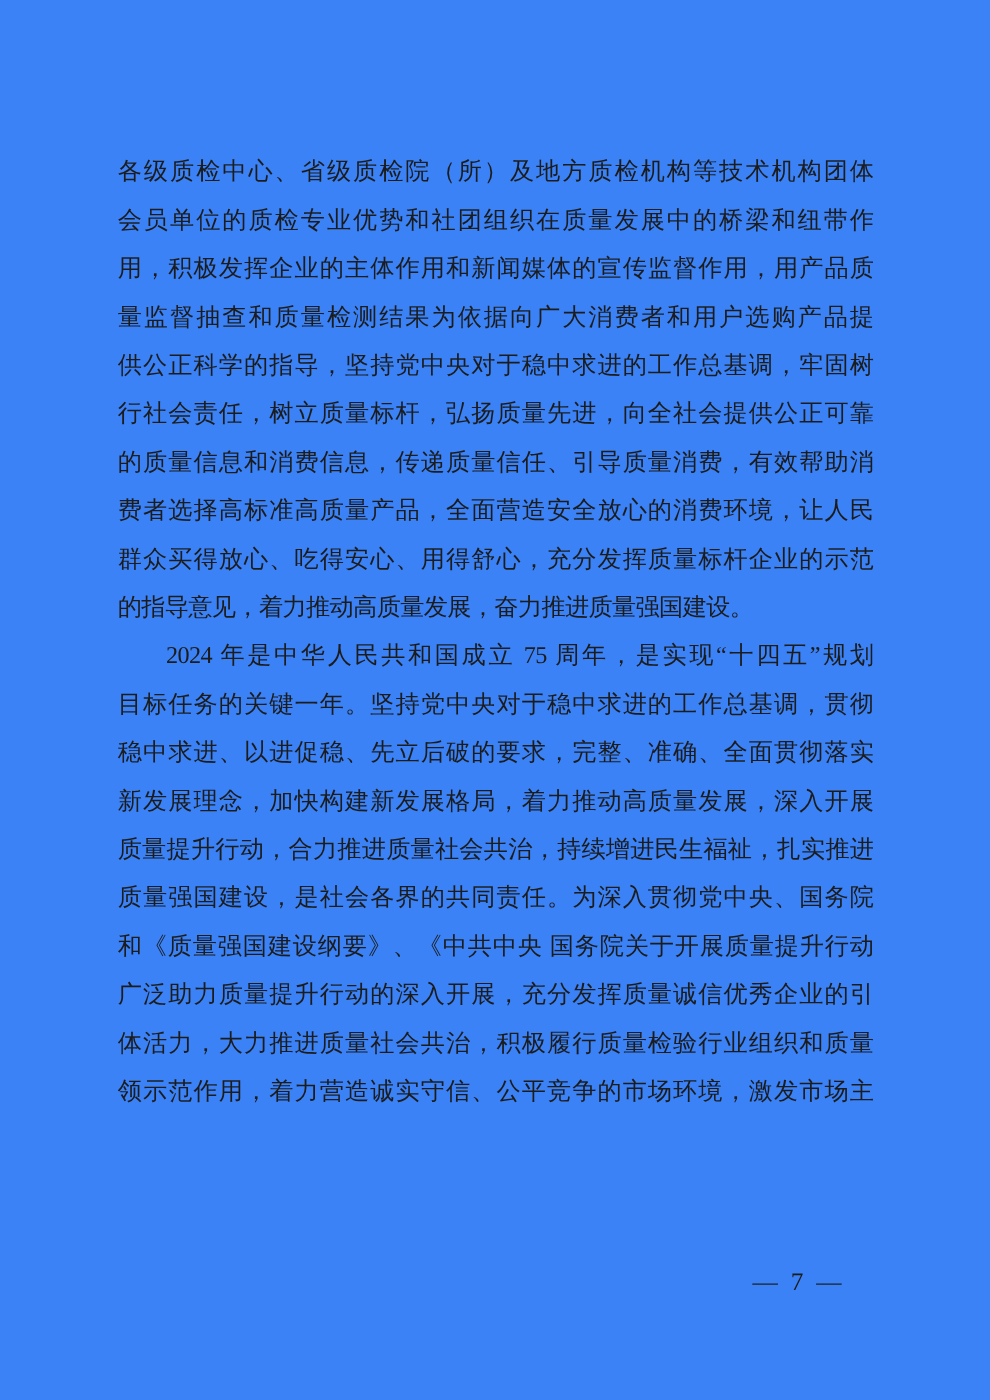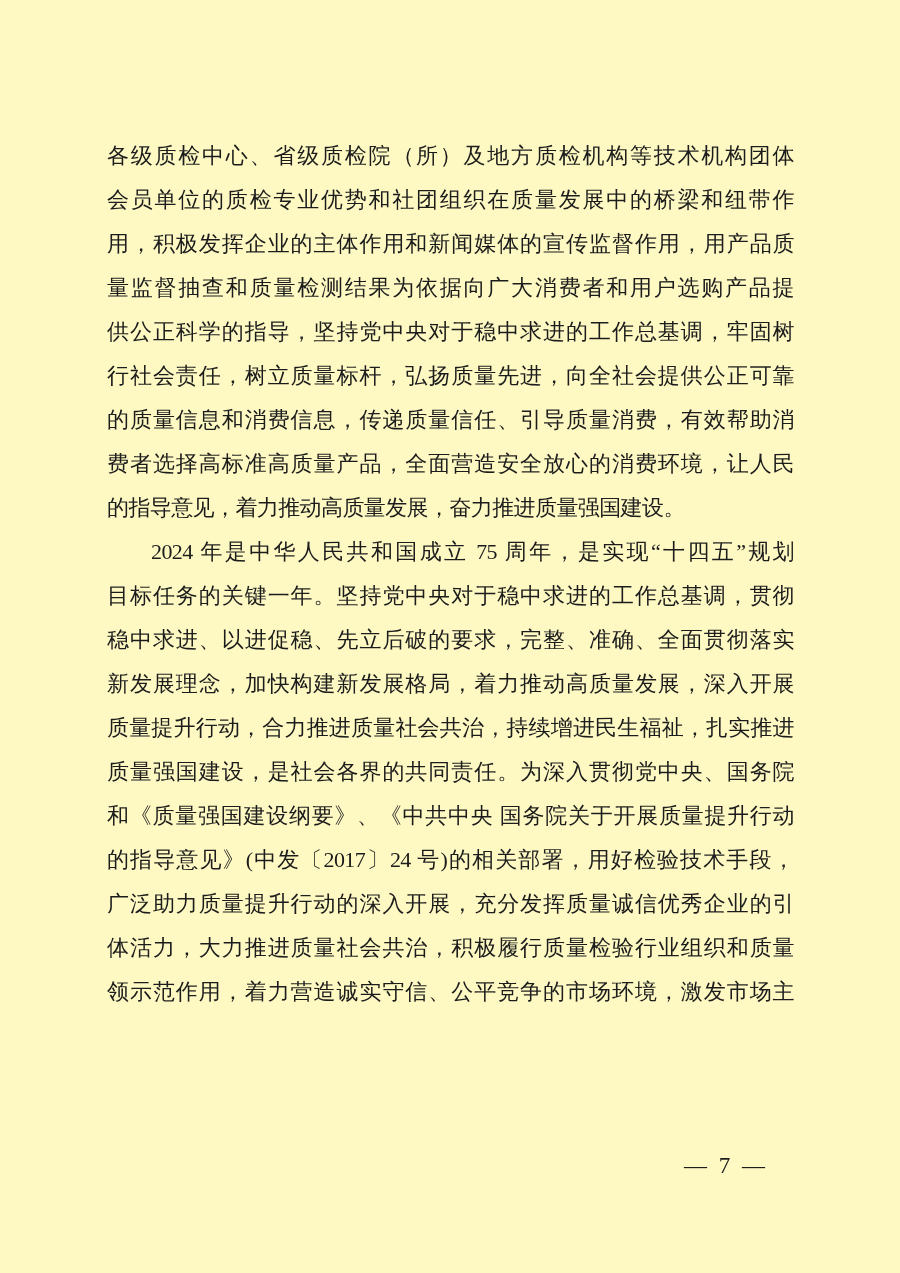--- a/index.html
+++ b/index.html
@@ -1,20 +1,20 @@
 <!DOCTYPE html>
 <html><head>
 <meta charset="utf-8">
 <style>
   html, body { margin: 0; padding: 0; background: #ffffff; }
   .page {
     position: relative;
     width: 900px;
     height: 1273px;
-    background: #fef9c3;
+    background: #3b82f6;
     overflow: hidden;
     font-family: "Liberation Serif", "DejaVu Serif", serif;
   }
   .text-block {
     position: absolute;
     left: 107px;
     top: 134px;
     width: 687px;
     color: #1c1c1c;
   }
@@ -49,30 +49,30 @@
   <div class="text-block">
       <div class="para">
         <div class="line">各级质检中心、省级质检院（所）及地方质检机构等技术机构团体</div>
         <div class="line">会员单位的质检专业优势和社团组织在质量发展中的桥梁和纽带作</div>
         <div class="line">用，积极发挥企业的主体作用和新闻媒体的宣传监督作用，用产品质</div>
         <div class="line">量监督抽查和质量检测结果为依据向广大消费者和用户选购产品提</div>
         <div class="line">供公正科学的指导，坚持党中央对于稳中求进的工作总基调，牢固树</div>
         <div class="line">行社会责任，树立质量标杆，弘扬质量先进，向全社会提供公正可靠</div>
         <div class="line">的质量信息和消费信息，传递质量信任、引导质量消费，有效帮助消</div>
         <div class="line">费者选择高标准高质量产品，全面营造安全放心的消费环境，让人民</div>
+        <div class="line">群众买得放心、吃得安心、用得舒心，充分发挥质量标杆企业的示范</div>
         <div class="line no-stretch">的指导意见，着力推动高质量发展，奋力推进质量强国建设。</div>
       </div>
       <div class="para indent">
         <div class="line">2024 年是中华人民共和国成立 75 周年，是实现“十四五”规划</div>
         <div class="line">目标任务的关键一年。坚持党中央对于稳中求进的工作总基调，贯彻</div>
         <div class="line">稳中求进、以进促稳、先立后破的要求，完整、准确、全面贯彻落实</div>
         <div class="line">新发展理念，加快构建新发展格局，着力推动高质量发展，深入开展</div>
         <div class="line">质量提升行动，合力推进质量社会共治，持续增进民生福祉，扎实推进</div>
         <div class="line">质量强国建设，是社会各界的共同责任。为深入贯彻党中央、国务院</div>
         <div class="line">和《质量强国建设纲要》、《中共中央 国务院关于开展质量提升行动</div>
-        <div class="line">的指导意见》(中发〔2017〕24 号)的相关部署，用好检验技术手段，</div>
         <div class="line">广泛助力质量提升行动的深入开展，充分发挥质量诚信优秀企业的引</div>
         <div class="line">体活力，大力推进质量社会共治，积极履行质量检验行业组织和质量</div>
         <div class="line">领示范作用，着力营造诚实守信、公平竞争的市场环境，激发市场主</div>
       </div>
     </div>
   <div class="page-number">— 7 —</div>
 </div>
 
 </body></html>

